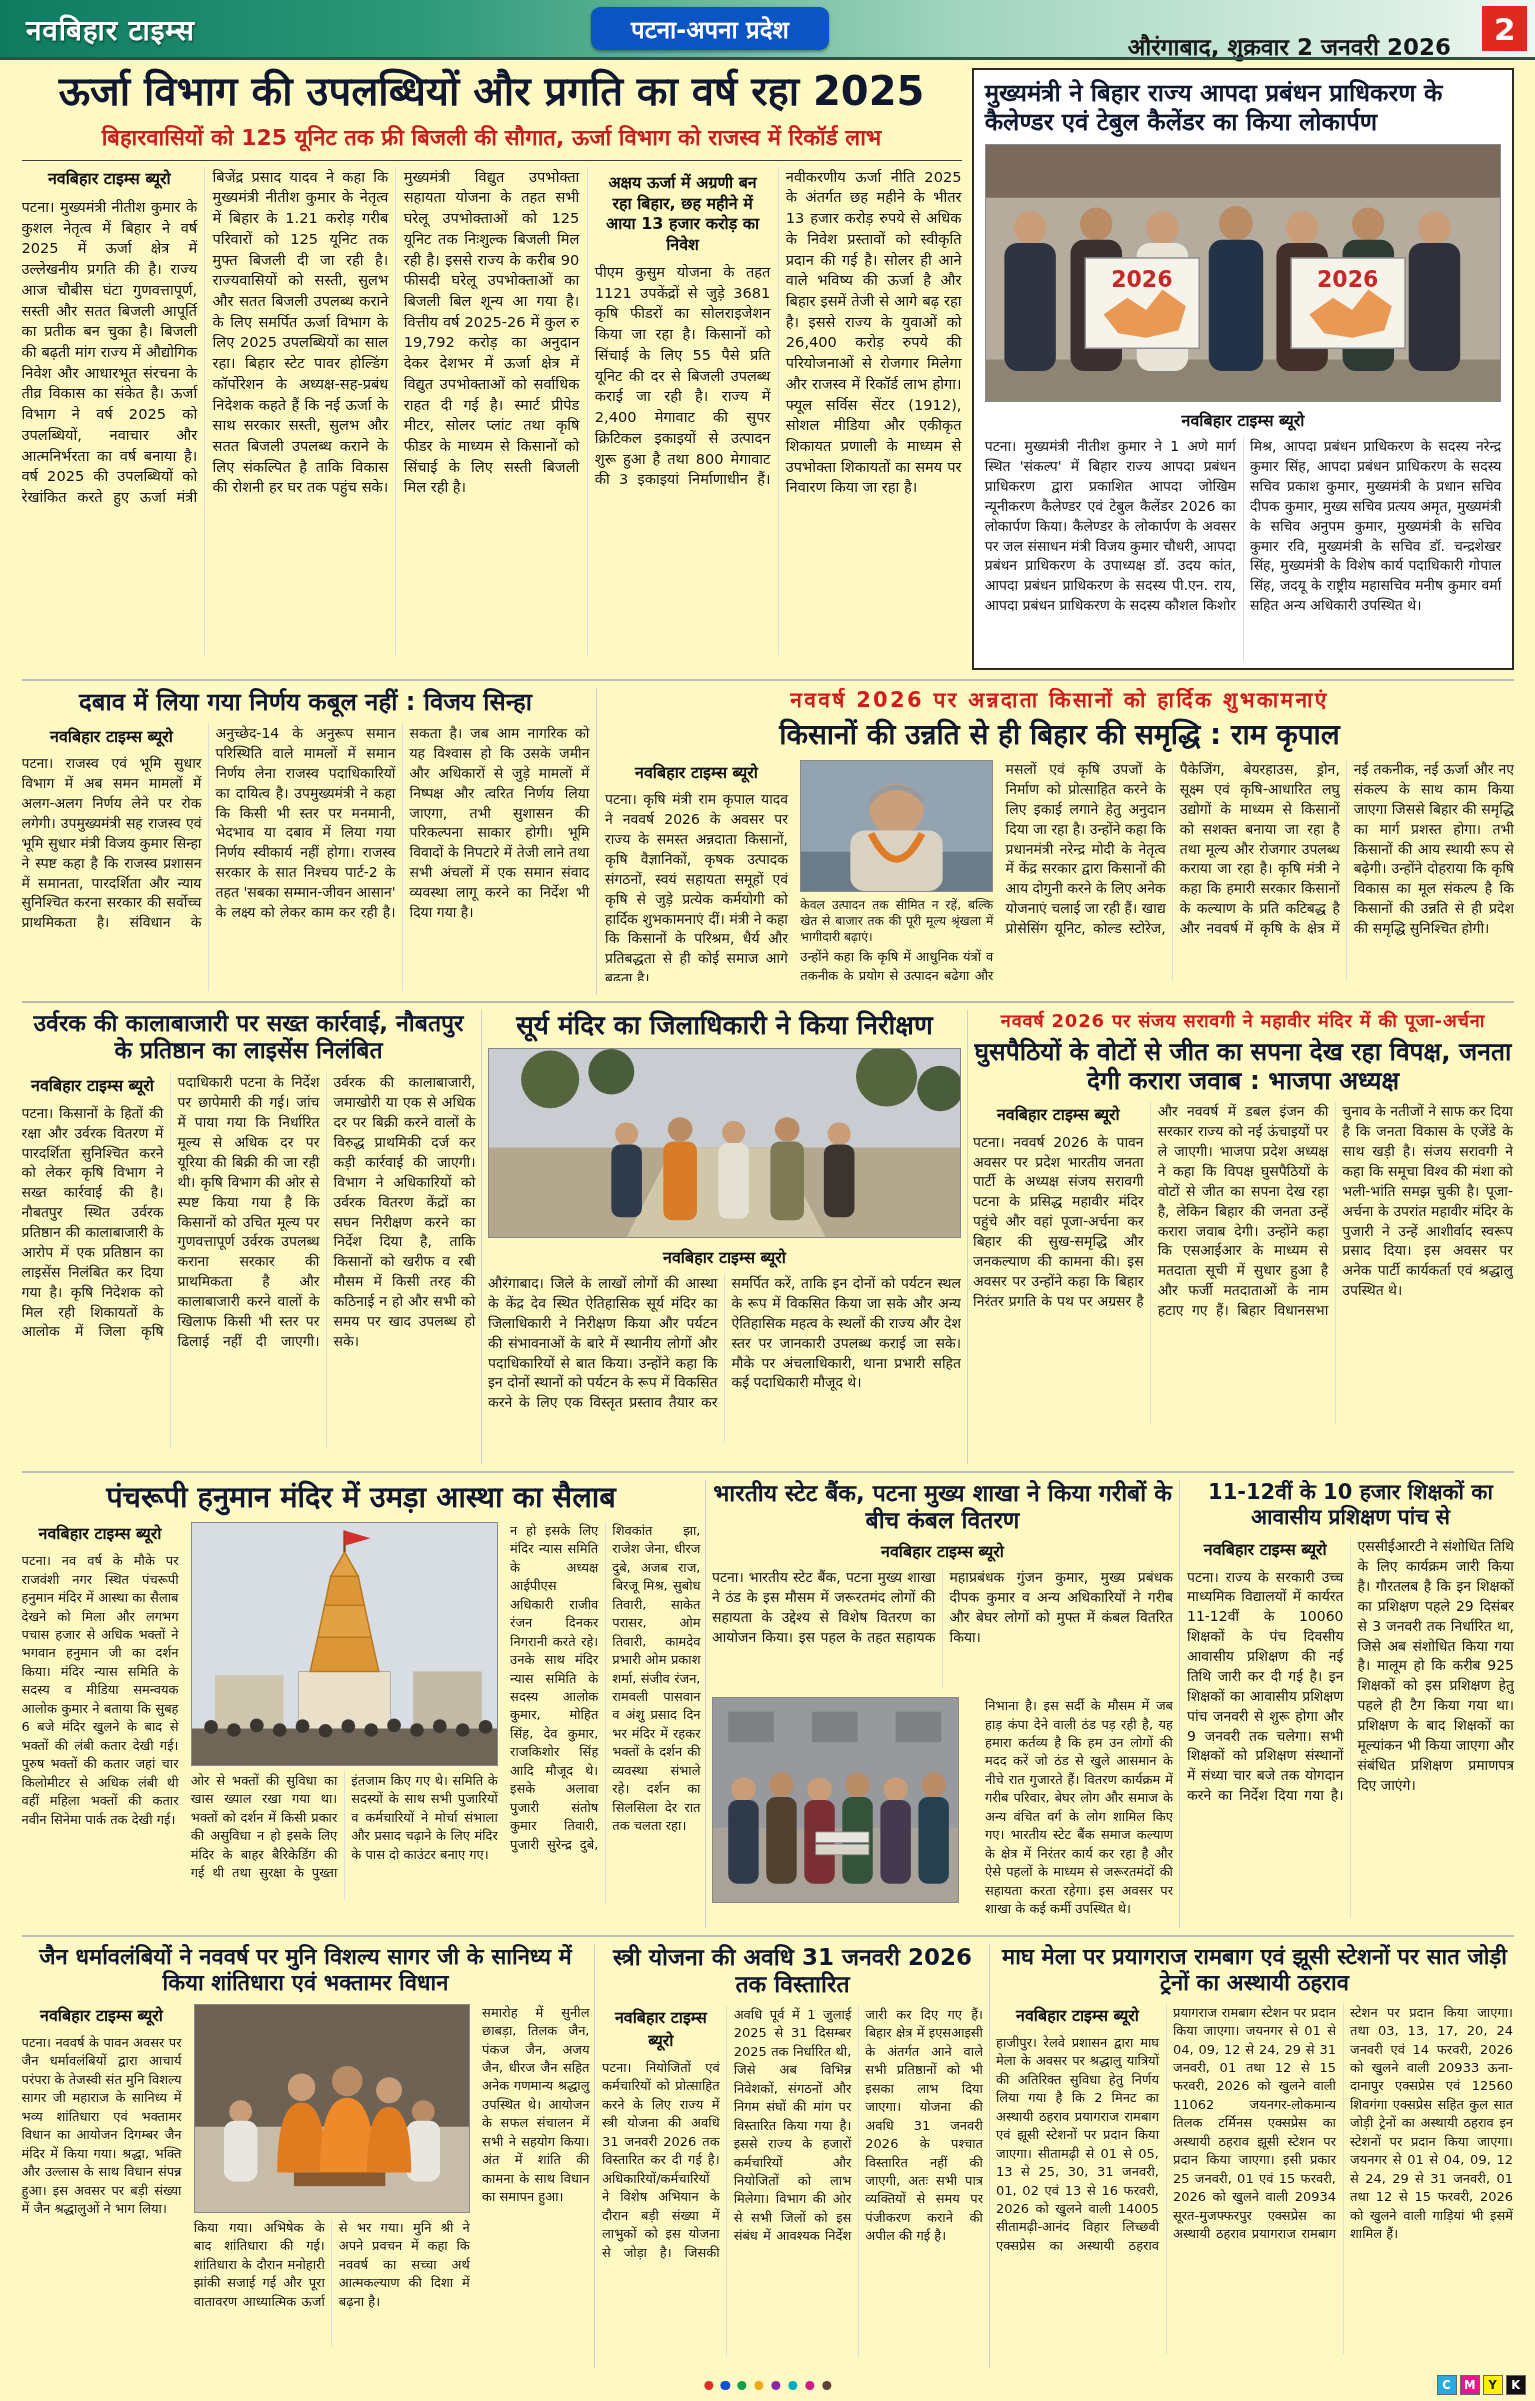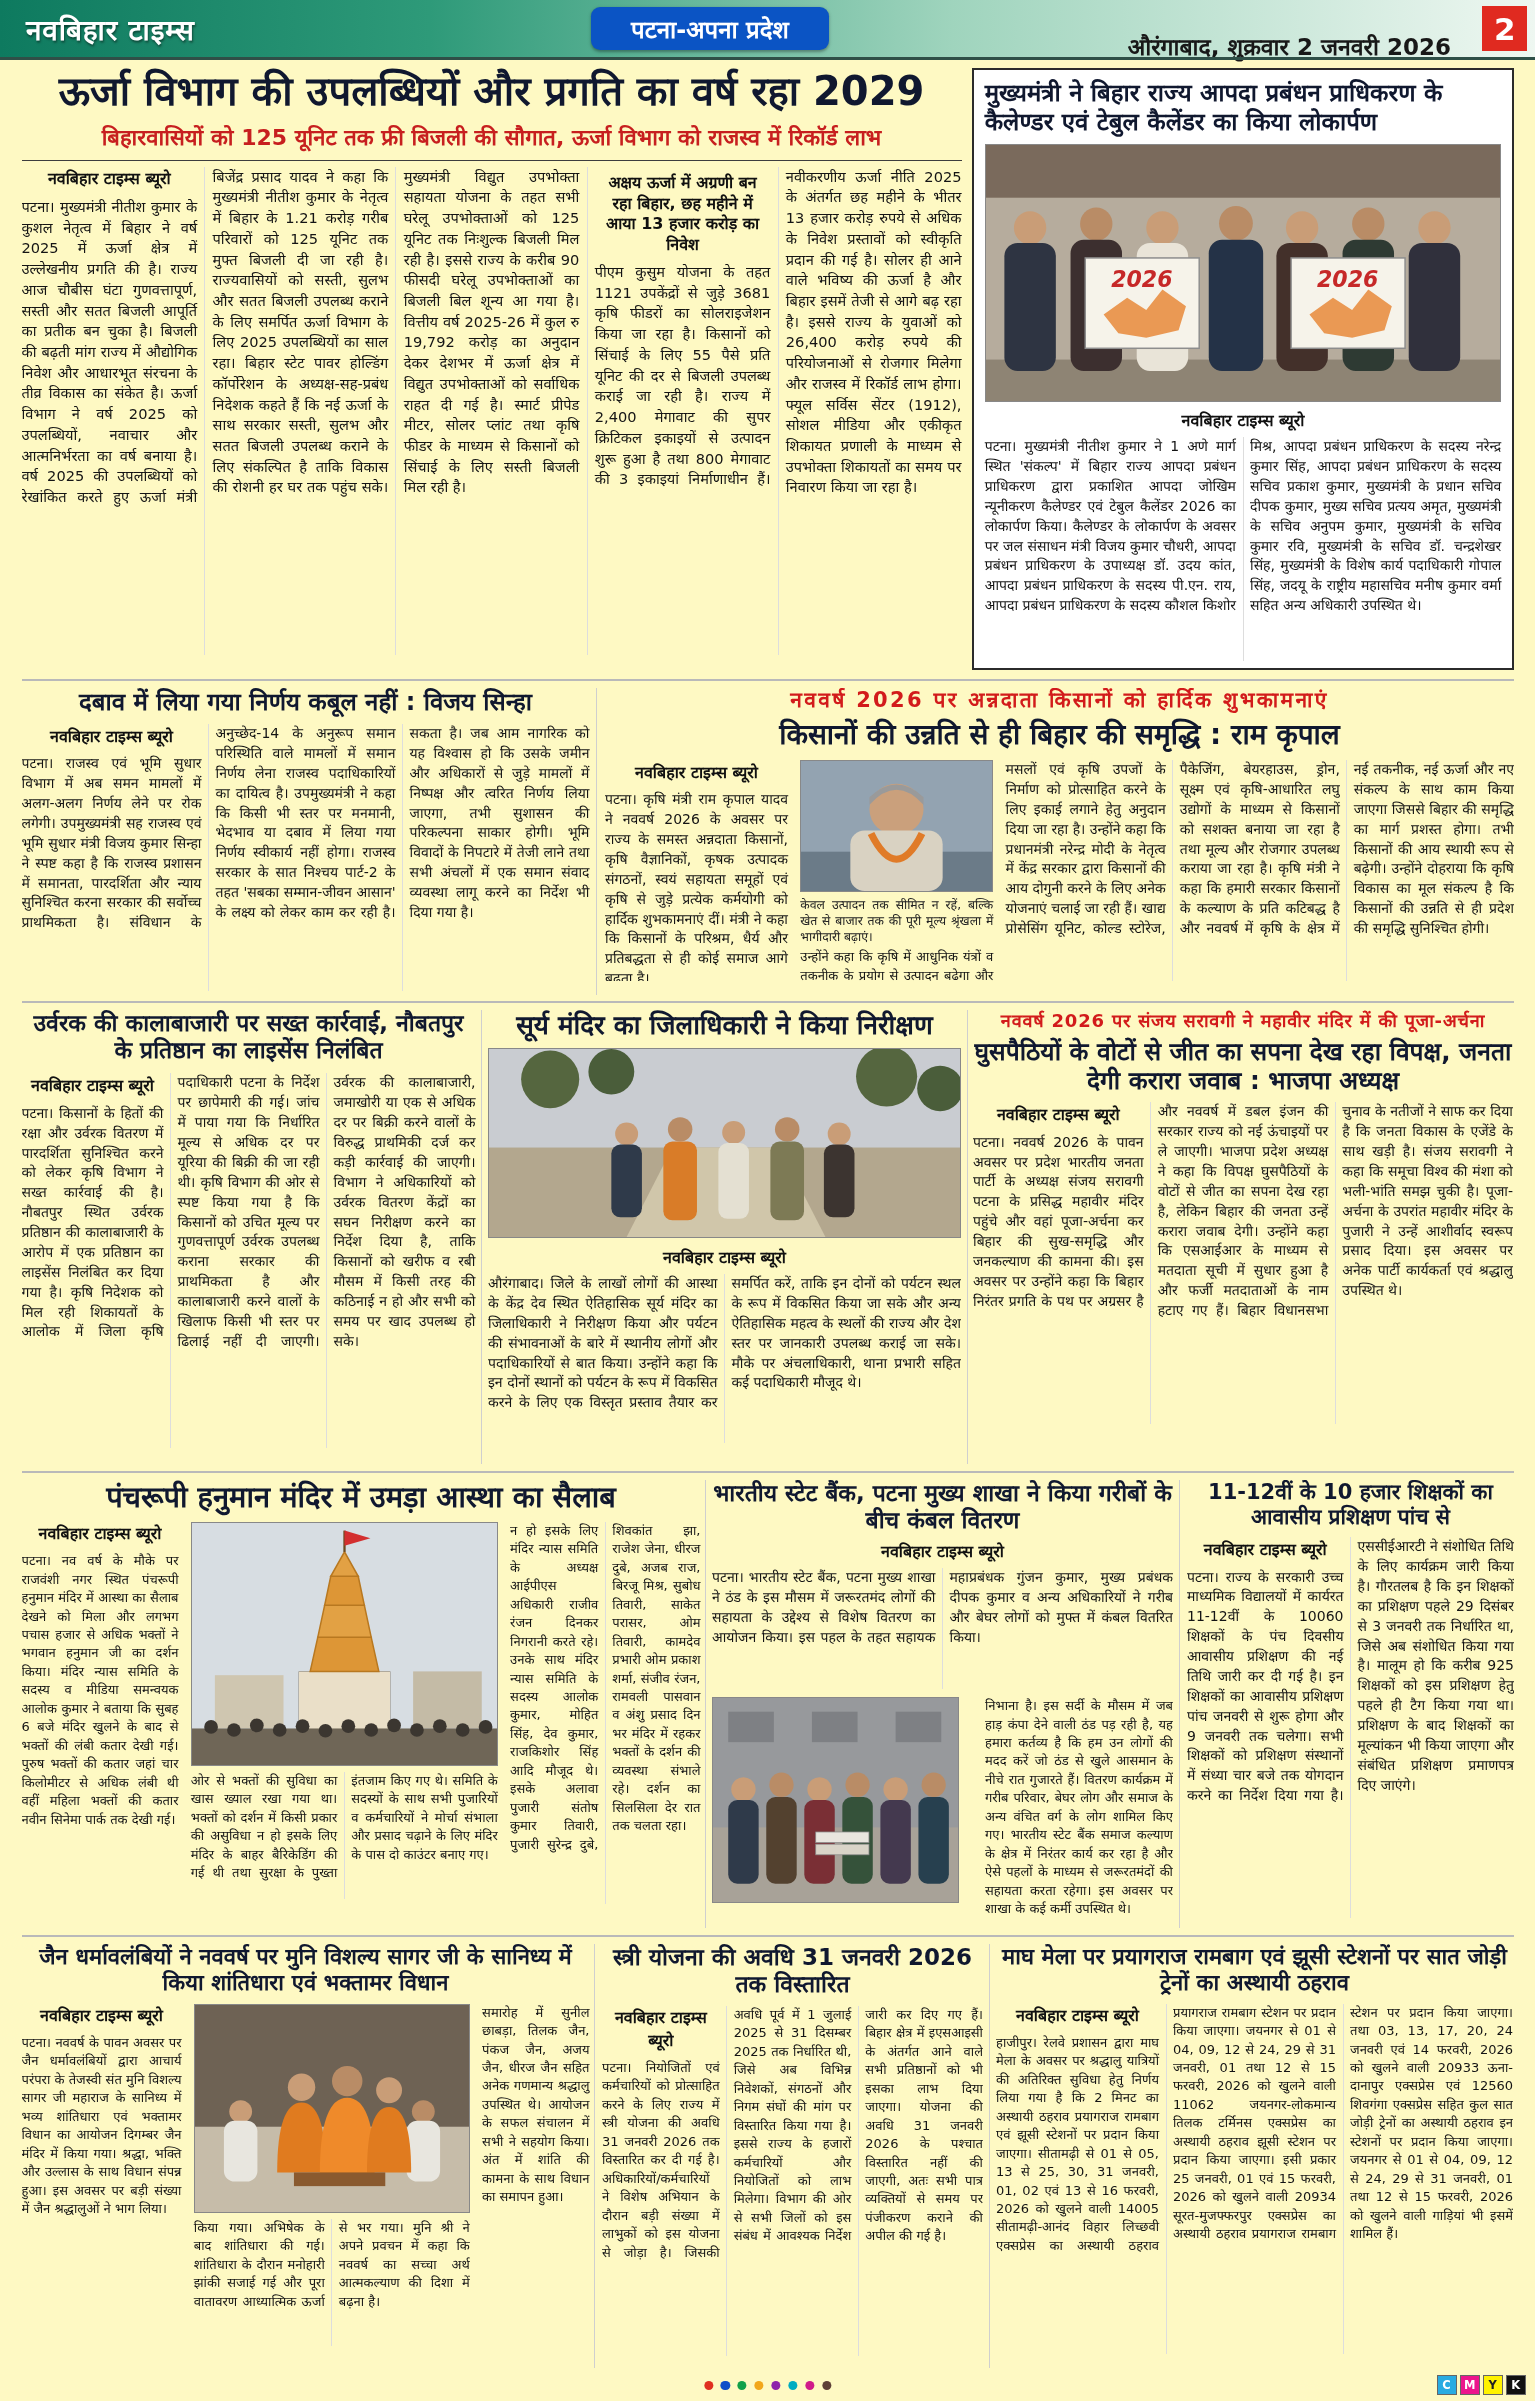--- a/index.html
+++ b/index.html
@@ -65,34 +65,34 @@
 
   <header class="topbar">
     <div class="masthead">नवबिहार टाइम्स</div>
     <div class="section-pill">पटना-अपना प्रदेश</div>
     <div class="dateline">औरंगाबाद, शुक्रवार 2 जनवरी 2026</div>
     <div class="pagenum">2</div>
   </header>
   <div class="topbar-rule"></div>
 
   <section class="article" style="left:21.5px; top:68px; width:940px; height:602px;">
-    <h1 class="hl hl-c" style="font-size:40px;">ऊर्जा विभाग की उपलब्धियों और प्रगति का वर्ष रहा 2029</h1>
+    <h1 class="hl hl-c" style="font-size:40px;">ऊर्जा विभाग की उपलब्धियों और प्रगति का वर्ष रहा 2025</h1>
     <h2 class="sub" style="font-size:22px; margin-top:9.2px;">बिहारवासियों को 125 यूनिट तक फ्री बिजली की सौगात, ऊर्जा विभाग को राजस्व में रिकॉर्ड लाभ</h2>
     <div class="rule"></div>
     <div class="body cols-5" style="height:488px;">
       <div class="byline">नवबिहार टाइम्स ब्यूरो</div>
       <span>पटना। मुख्यमंत्री नीतीश कुमार के कुशल नेतृत्व में बिहार ने वर्ष 2025 में ऊर्जा क्षेत्र में उल्लेखनीय प्रगति की है। राज्य आज चौबीस घंटा गुणवत्तापूर्ण, सस्ती और सतत बिजली आपूर्ति का प्रतीक बन चुका है। बिजली की बढ़ती मांग राज्य में औद्योगिक निवेश और आधारभूत संरचना के तीव्र विकास का संकेत है। ऊर्जा विभाग ने वर्ष 2025 को उपलब्धियों, नवाचार और आत्मनिर्भरता का वर्ष बनाया है। वर्ष 2025 की उपलब्धियों को रेखांकित करते हुए ऊर्जा मंत्री बिजेंद्र प्रसाद यादव ने कहा कि मुख्यमंत्री नीतीश कुमार के नेतृत्व में बिहार के 1.21 करोड़ गरीब परिवारों को 125 यूनिट तक मुफ्त बिजली दी जा रही है। राज्यवासियों को सस्ती, सुलभ और सतत बिजली उपलब्ध कराने के लिए समर्पित ऊर्जा विभाग के लिए 2025 उपलब्धियों का साल रहा। बिहार स्टेट पावर होल्डिंग कॉर्पोरेशन के अध्यक्ष-सह-प्रबंध निदेशक कहते हैं कि नई ऊर्जा के साथ सरकार सस्ती, सुलभ और सतत बिजली उपलब्ध कराने के लिए संकल्पित है ताकि विकास की रोशनी हर घर तक पहुंच सके। मुख्यमंत्री विद्युत उपभोक्ता सहायता योजना के तहत सभी घरेलू उपभोक्ताओं को 125 यूनिट तक निःशुल्क बिजली मिल रही है। इससे राज्य के करीब 90 फीसदी घरेलू उपभोक्ताओं का बिजली बिल शून्य आ गया है। वित्तीय वर्ष 2025-26 में कुल रु 19,792 करोड़ का अनुदान देकर देशभर में ऊर्जा क्षेत्र में विद्युत उपभोक्ताओं को सर्वाधिक राहत दी गई है। स्मार्ट प्रीपेड मीटर, सोलर प्लांट तथा कृषि फीडर के माध्यम से किसानों को सिंचाई के लिए सस्ती बिजली मिल रही है।</span>
       <div class="crosshead">अक्षय ऊर्जा में अग्रणी बन रहा बिहार, छह महीने में आया 13 हजार करोड़ का निवेश</div>
       <span>पीएम कुसुम योजना के तहत 1121 उपकेंद्रों से जुड़े 3681 कृषि फीडरों का सोलराइजेशन किया जा रहा है। किसानों को सिंचाई के लिए 55 पैसे प्रति यूनिट की दर से बिजली उपलब्ध कराई जा रही है। राज्य में 2,400 मेगावाट की सुपर क्रिटिकल इकाइयों से उत्पादन शुरू हुआ है तथा 800 मेगावाट की 3 इकाइयां निर्माणाधीन हैं। नवीकरणीय ऊर्जा नीति 2025 के अंतर्गत छह महीने के भीतर 13 हजार करोड़ रुपये से अधिक के निवेश प्रस्तावों को स्वीकृति प्रदान की गई है। सोलर ही आने वाले भविष्य की ऊर्जा है और बिहार इसमें तेजी से आगे बढ़ रहा है। इससे राज्य के युवाओं को 26,400 करोड़ रुपये की परियोजनाओं से रोजगार मिलेगा और राजस्व में रिकॉर्ड लाभ होगा। फ्यूल सर्विस सेंटर (1912), सोशल मीडिया और एकीकृत शिकायत प्रणाली के माध्यम से उपभोक्ता शिकायतों का समय पर निवारण किया जा रहा है।</span>
     </div>
   </section>
 
   <section class="article boxed" style="left:972px; top:68px; width:542px; height:602px;">
     <h2 class="hl" style="font-size:24px;">मुख्यमंत्री ने बिहार राज्य आपदा प्रबंधन प्राधिकरण के कैलेण्डर एवं टेबुल कैलेंडर का किया लोकार्पण</h2>
-    <div class="photo" style="height:258px; margin-top:7.7px;font-style:italic;">
+    <div class="photo" style="height:258px; margin-top:7.7px;">
       <svg viewBox="0 0 700 340" preserveAspectRatio="none">
         <rect width="700" height="340" fill="#b6ac9d"></rect>
         <rect width="700" height="70" fill="#7a6a5c"></rect>
         <rect y="285" width="700" height="55" fill="#8e8474"></rect>
         <g>
           <circle cx="60" cy="110" r="22" fill="#c99d77"></circle>
             <rect x="25" y="130" width="70" height="170" rx="18" fill="#2e3442"></rect>
           <circle cx="150" cy="105" r="22" fill="#b98c66"></circle>
             <rect x="115" y="126" width="70" height="174" rx="18" fill="#3c2f2f"></rect>
           <circle cx="240" cy="110" r="22" fill="#c99d77"></circle>

